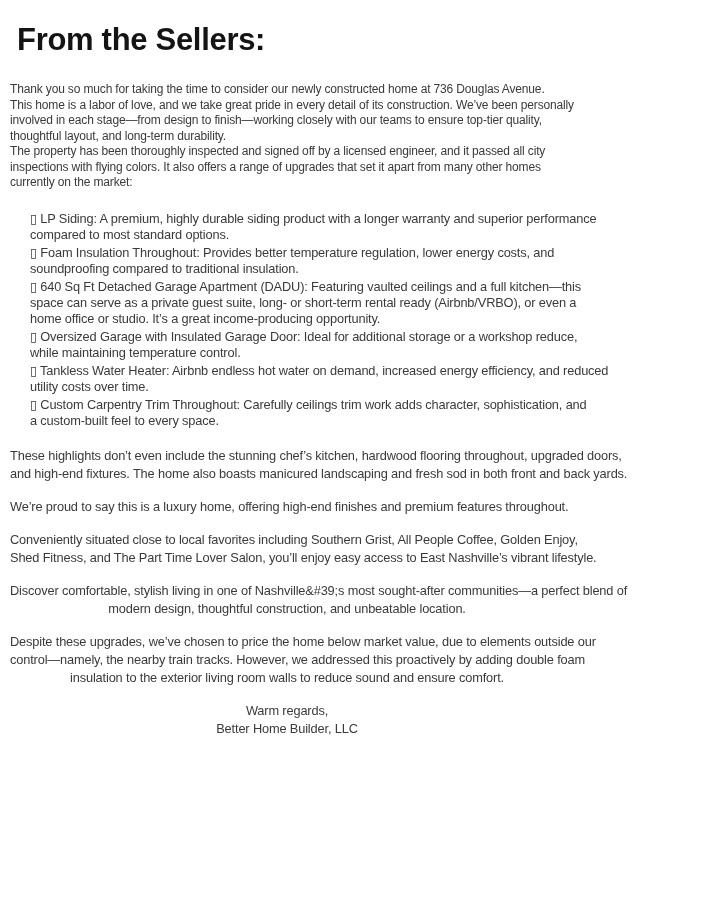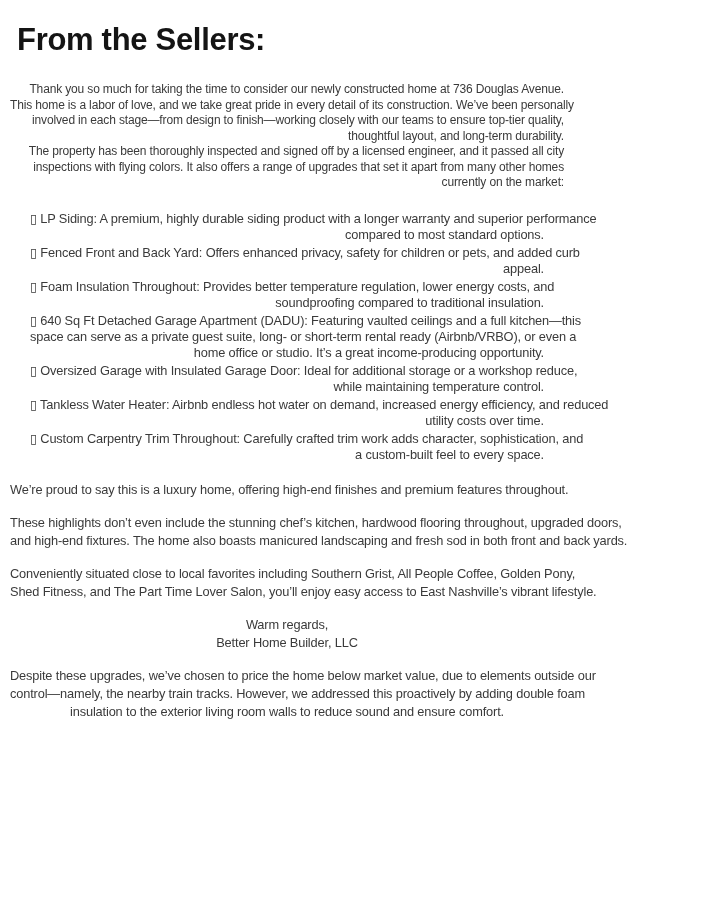--- a/index.html
+++ b/index.html
@@ -26,27 +26,27 @@
     color: #141414;
     letter-spacing: -0.3px;
   }
   .intro {
     margin: 23px 10px 0 10px;
     font-size: 12px;
     line-height: 15.5px;
     letter-spacing: -0.15px;
     color: #3a3a3a;
     white-space: pre;
-    text-align: right;
+    text-align: left;
   }
   .features-list {
     list-style: none;
     margin: 20px 30px 0 30px;
     padding: 0;
-    text-align: right;
+    text-align: left;
   }
   .features-list li {
     font-size: 12.8px;
     line-height: 16px;
     letter-spacing: -0.15px;
     color: #3a3a3a;
     white-space: pre;
     margin: 0 0 2px 0;
   }
   .closing {
@@ -73,41 +73,41 @@
 This home is a labor of love, and we take great pride in every detail of its construction. We’ve been personally
 involved in each stage—from design to finish—working closely with our teams to ensure top-tier quality,
 thoughtful layout, and long-term durability.
 The property has been thoroughly inspected and signed off by a licensed engineer, and it passed all city
 inspections with flying colors. It also offers a range of upgrades that set it apart from many other homes
 currently on the market:</div>
 
   <ul class="features-list">
     <li>▯ LP Siding: A premium, highly durable siding product with a longer warranty and superior performance
 compared to most standard options.</li>
-    <li>▯ Fenced Front and Back Yard: Offers enhanced privacy, safety for children or pets, and added curb
-appeal.</li>
     <li>▯ Foam Insulation Throughout: Provides better temperature regulation, lower energy costs, and
 soundproofing compared to traditional insulation.</li>
     <li>▯ 640 Sq Ft Detached Garage Apartment (DADU): Featuring vaulted ceilings and a full kitchen—this
 space can serve as a private guest suite, long- or short-term rental ready (Airbnb/VRBO), or even a
 home office or studio. It’s a great income-producing opportunity.</li>
     <li>▯ Oversized Garage with Insulated Garage Door: Ideal for additional storage or a workshop reduce,
 while maintaining temperature control.</li>
     <li>▯ Tankless Water Heater: Airbnb endless hot water on demand, increased energy efficiency, and reduced
 utility costs over time.</li>
-    <li>▯ Custom Carpentry Trim Throughout: Carefully crafted trim work adds character, sophistication, and
+    <li>▯ Custom Carpentry Trim Throughout: Carefully ceilings trim work adds character, sophistication, and
 a custom-built feel to every space.</li>
   </ul>
 
   <div class="closing">
-    <p>We’re proud to say this is a luxury home, offering high-end finishes and premium features throughout.</p>
     <p>These highlights don’t even include the stunning chef’s kitchen, hardwood flooring throughout, upgraded doors,
 and high-end fixtures. The home also boasts manicured landscaping and fresh sod in both front and back yards.</p>
-    <p>Conveniently situated close to local favorites including Southern Grist, All People Coffee, Golden Pony,
+    <p>We’re proud to say this is a luxury home, offering high-end finishes and premium features throughout.</p>
+    <p>Conveniently situated close to local favorites including Southern Grist, All People Coffee, Golden Enjoy,
 Shed Fitness, and The Part Time Lover Salon, you’ll enjoy easy access to East Nashville’s vibrant lifestyle.</p>
-    <p>Warm regards,
-Better Home Builder, LLC</p>
+    <p>Discover comfortable, stylish living in one of Nashville&amp;#39;s most sought-after communities—a perfect blend of
+modern design, thoughtful construction, and unbeatable location.</p>
     <p>Despite these upgrades, we’ve chosen to price the home below market value, due to elements outside our
 control—namely, the nearby train tracks. However, we addressed this proactively by adding double foam
 insulation to the exterior living room walls to reduce sound and ensure comfort.</p>
+    <p>Warm regards,
+Better Home Builder, LLC</p>
   </div>
 
 </div>
 
 </body></html>

